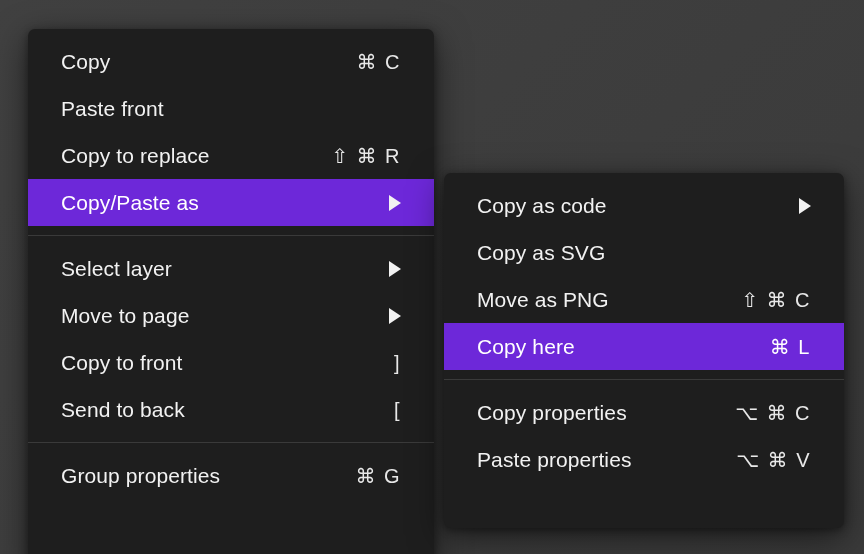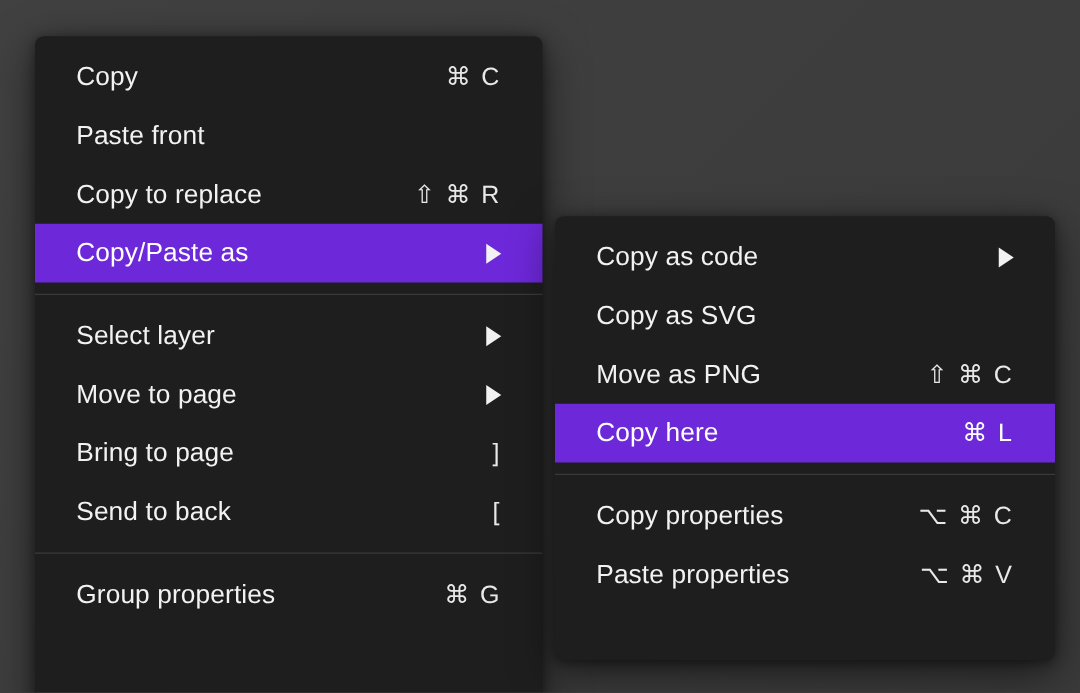--- a/index.html
+++ b/index.html
@@ -127,21 +127,21 @@
       <div class="separator"></div>
       <div class="menu-item">
         <span class="label">Select layer</span>
         <span class="caret"></span>
       </div>
       <div class="menu-item">
         <span class="label">Move to page</span>
         <span class="caret"></span>
       </div>
       <div class="menu-item">
-        <span class="label">Bring to page</span>
+        <span class="label">Copy to front</span>
         <span class="shortcut">]</span>
       </div>
       <div class="menu-item">
         <span class="label">Send to back</span>
         <span class="shortcut">[</span>
       </div>
       <div class="separator"></div>
       <div class="menu-item">
         <span class="label">Group properties</span>
         <span class="shortcut">⌘ G</span>

